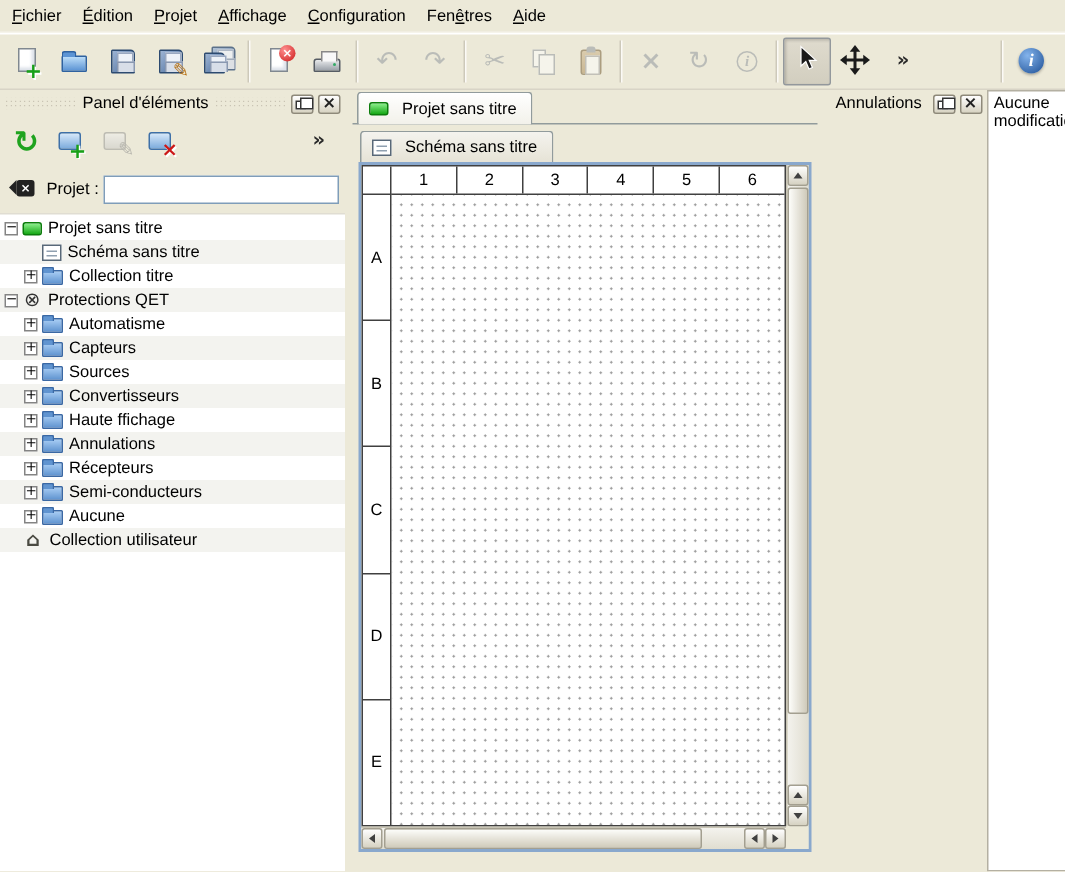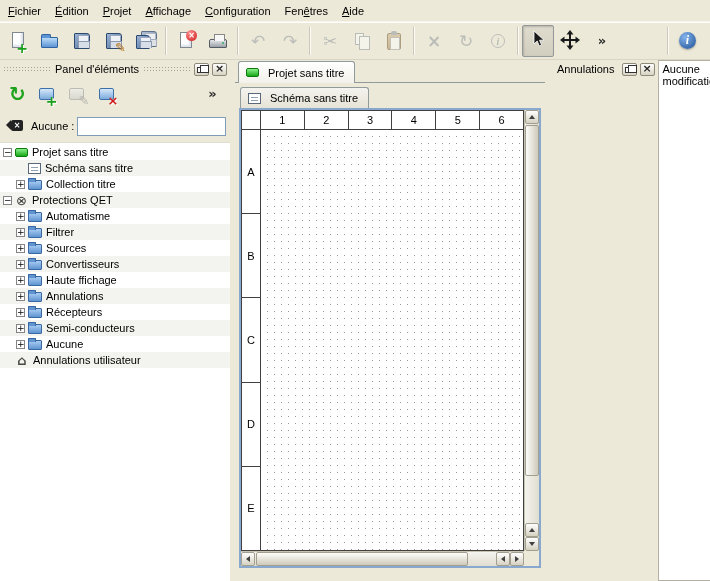--- a/index.html
+++ b/index.html
@@ -295,21 +295,21 @@
           <button class="tb-btn pt-right">
             <span class="ic chev">»</span>
           </button>
         </div>
       <div class="filter-row">
         <button class="mini-btn">
             <span class="ic">
               <i class="clrbox">×</i>
             </span>
           </button>
-        <span class="filter-label">Aucune :</span>
+        <span class="filter-label">Projet :</span>
         <input class="filter-input" value="" style="">
       </div>
       <div class="tree" id="tree">
           <div class="tree-row">
             <span class="indent" style="width:0px"></span>
             <span class="exp">−</span>
             <span class="ti ti-project"></span>
             <span class="tree-label">Projet sans titre</span>
           </div>
           <div class="tree-row alt">
@@ -335,21 +335,21 @@
           <div class="tree-row">
             <span class="indent" style="width:13px"></span>
             <span class="exp">+</span>
             <span class="ti ti-folder"></span>
             <span class="tree-label">Automatisme</span>
           </div>
           <div class="tree-row alt">
             <span class="indent" style="width:13px"></span>
             <span class="exp">+</span>
             <span class="ti ti-folder"></span>
-            <span class="tree-label">Filtrer</span>
+            <span class="tree-label">Capteurs</span>
           </div>
           <div class="tree-row">
             <span class="indent" style="width:13px"></span>
             <span class="exp">+</span>
             <span class="ti ti-folder"></span>
             <span class="tree-label">Sources</span>
           </div>
           <div class="tree-row alt">
             <span class="indent" style="width:13px"></span>
             <span class="exp">+</span>
@@ -383,21 +383,21 @@
           <div class="tree-row">
             <span class="indent" style="width:13px"></span>
             <span class="exp">+</span>
             <span class="ti ti-folder"></span>
             <span class="tree-label">Aucune</span>
           </div>
           <div class="tree-row alt">
             <span class="indent" style="width:0px"></span>
             <span class="exp-spacer"></span>
             <span class="ti ti-home">⌂</span>
-            <span class="tree-label">Annulations utilisateur</span>
+            <span class="tree-label">Collection utilisateur</span>
           </div>
         </div>
     </div>
 
     <div class="splitter"></div>
 
     <div class="mdi">
       <div class="mdi-tabbar">
         <div class="tab">
           <span class="ti ti-project"></span>

